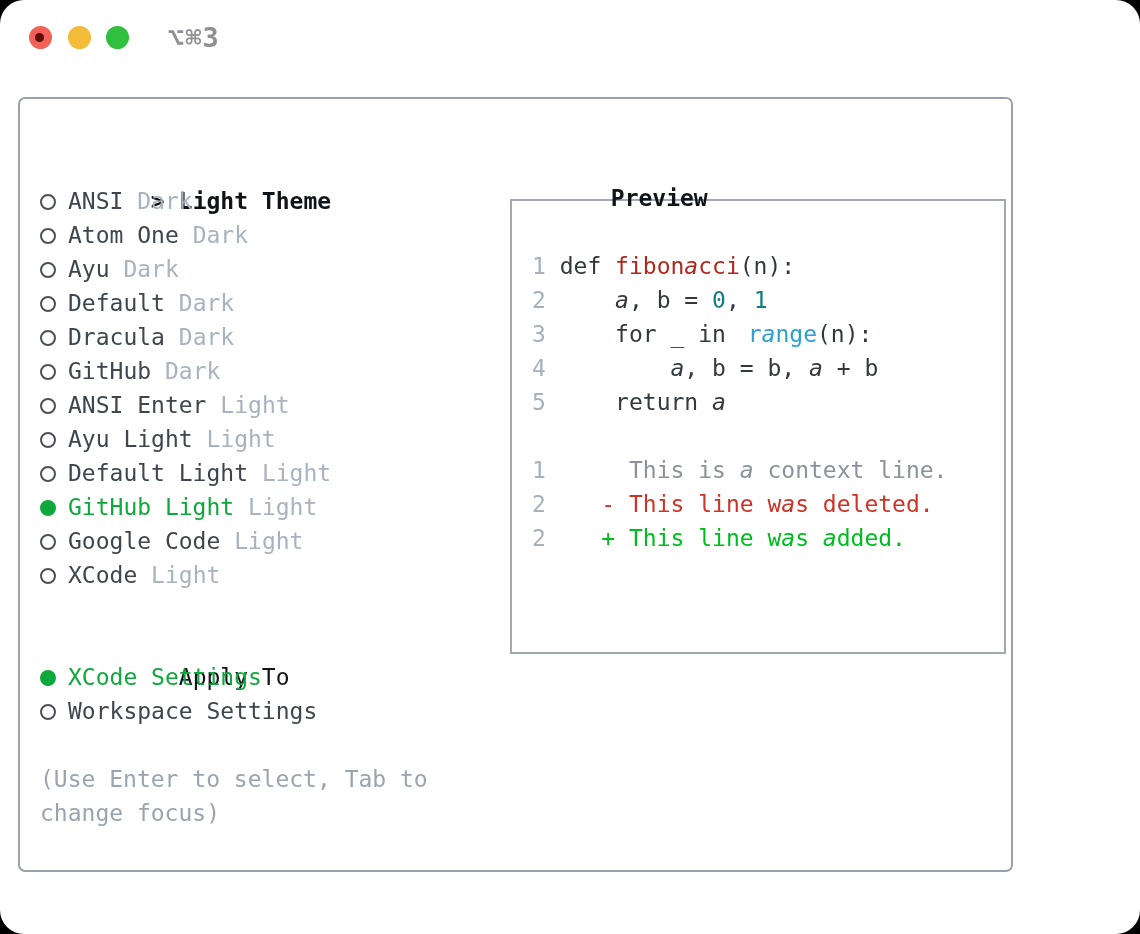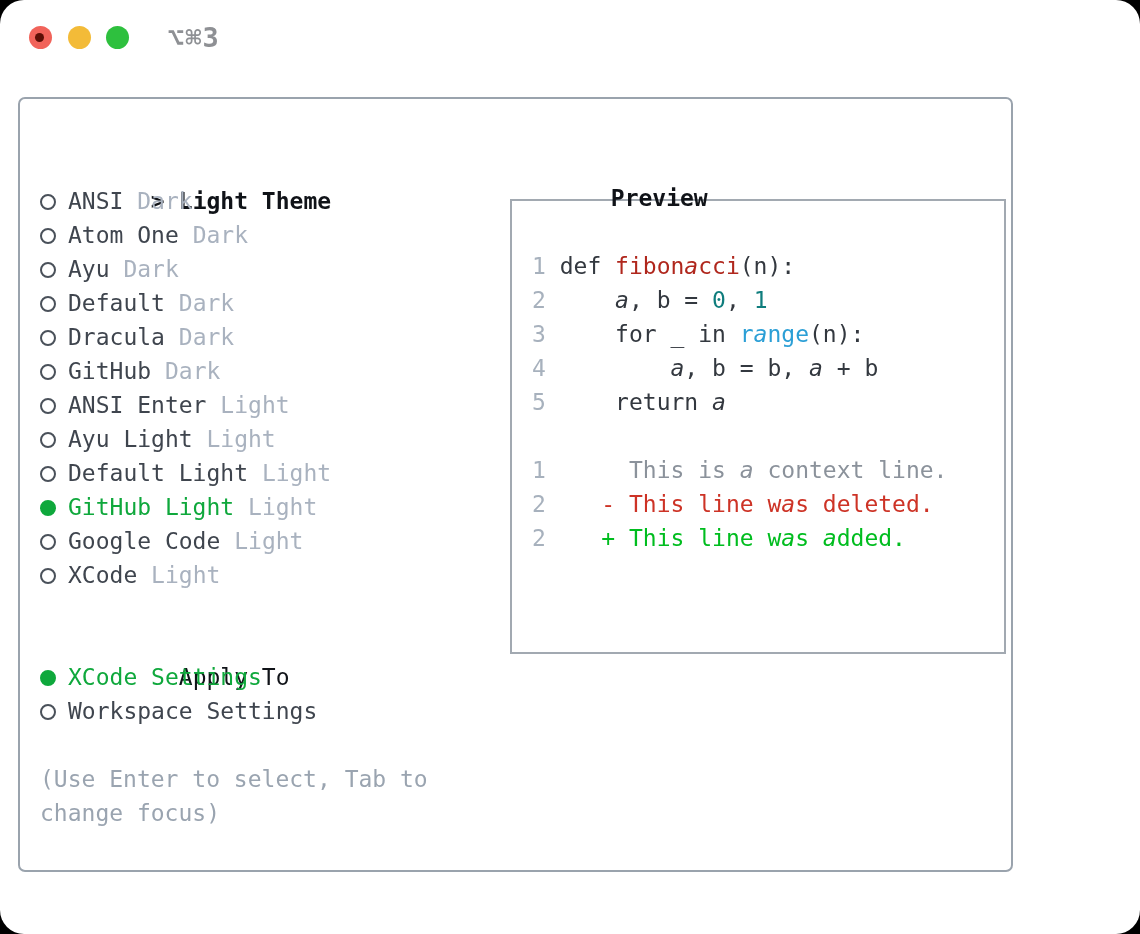--- a/index.html
+++ b/index.html
@@ -79,21 +79,21 @@
     border: 2px solid var(--c-preview_border, #a2a9b1);
     background: #fff;
     padding: 48px 0 0 20px;
     box-sizing: content-box;
   }
   .pl { height: 34px; line-height: 34px; white-space: pre; font-size: 23px; color: var(--c-code, #33383f); }
   .ln     { color: var(--c-line_number, #a7b1bd); }
   .tk-p   { color: var(--c-code, #33383f); }
   .tk-fn  { color: var(--c-func, #b0271d); }
   .tk-num { color: var(--c-number, #0f7d7d); }
-  .tk-bi  { color: var(--c-builtin, #2b9fd6); }
+  .tk-bi  { color: var(--c-builtin, #2b9fd6); margin-left: 8px; }
   .tk-ctx { color: var(--c-context, #8b929b); }
   .tk-del { color: var(--c-deleted, #cd3326); }
   .tk-add { color: var(--c-added, #00bd1f); }
   .ga     { font-style: italic; }
 </style>
 </head>
 <body>
 
 <div class="screen">
 

